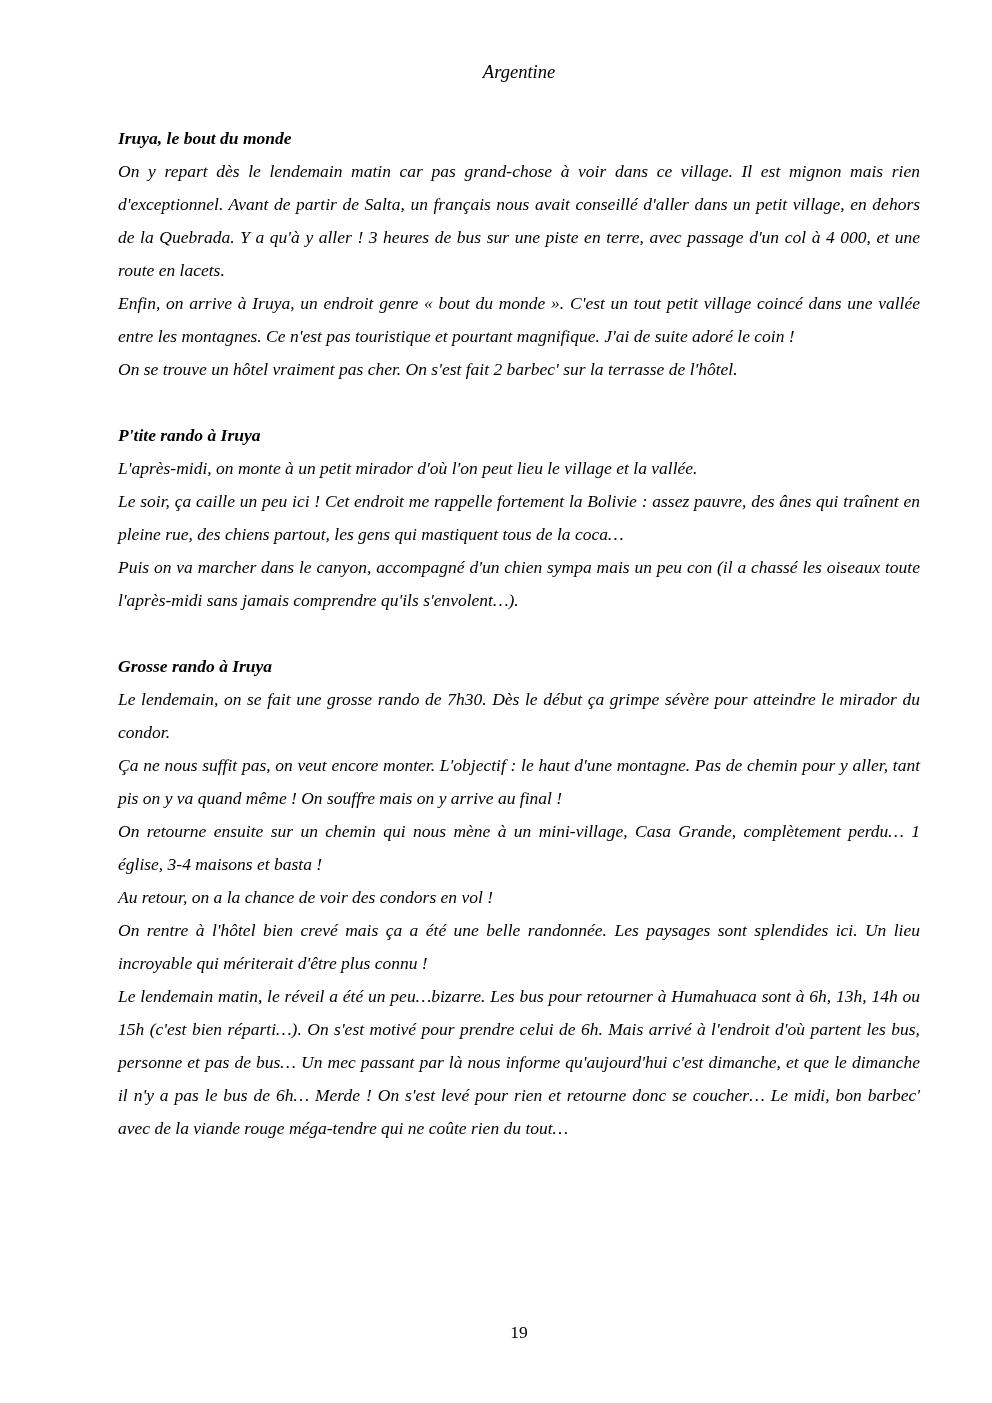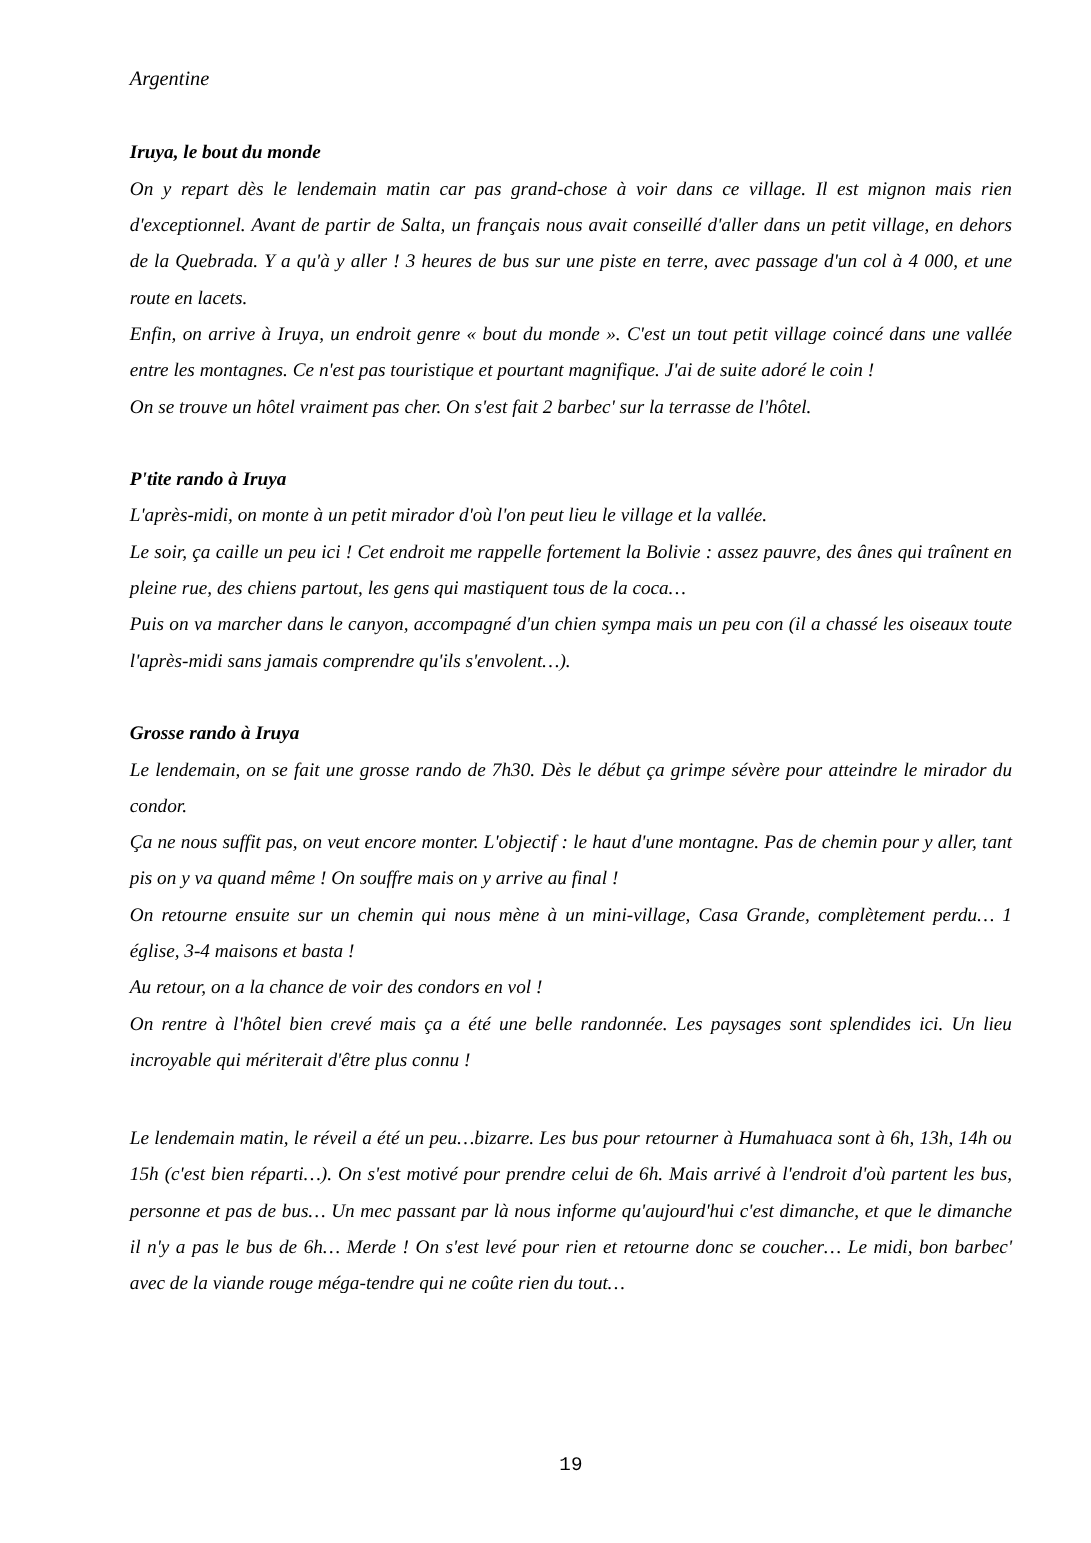--- a/index.html
+++ b/index.html
@@ -15,49 +15,48 @@
     background: #ffffff;
     color: #000000;
     font-family: "Liberation Serif", serif;
     font-size: 17.5px;
     line-height: 33px;
     padding: 56px 72px 0 118px;
     overflow: hidden;
   }
   .doc-title {
     margin: 0;
+    text-align: center;
     font-style: italic;
     font-weight: normal;
     font-size: 18.5px;
     line-height: 33px;
   }
   .section-heading {
     margin: 33px 0 0 0;
     font-weight: bold;
     font-style: italic;
     font-size: 17.5px;
     line-height: 33px;
   }
   .para {
     margin: 0;
     text-align: justify;
     font-style: italic;
   }
   .gap-top {
-    margin-top: 38px;
   }
   .page-number {
     position: absolute;
     top: 1316px;
     left: 118px;
     right: 72px;
     text-align: center;
     font-size: 17.5px;
     line-height: 33px;
-    font-family: Liberation Mono, monospace;
   }
 </style>
 </head>
 <body>
 
 <div class="page">
 
   <h1 class="doc-title">Argentine</h1>
 
   <section>

